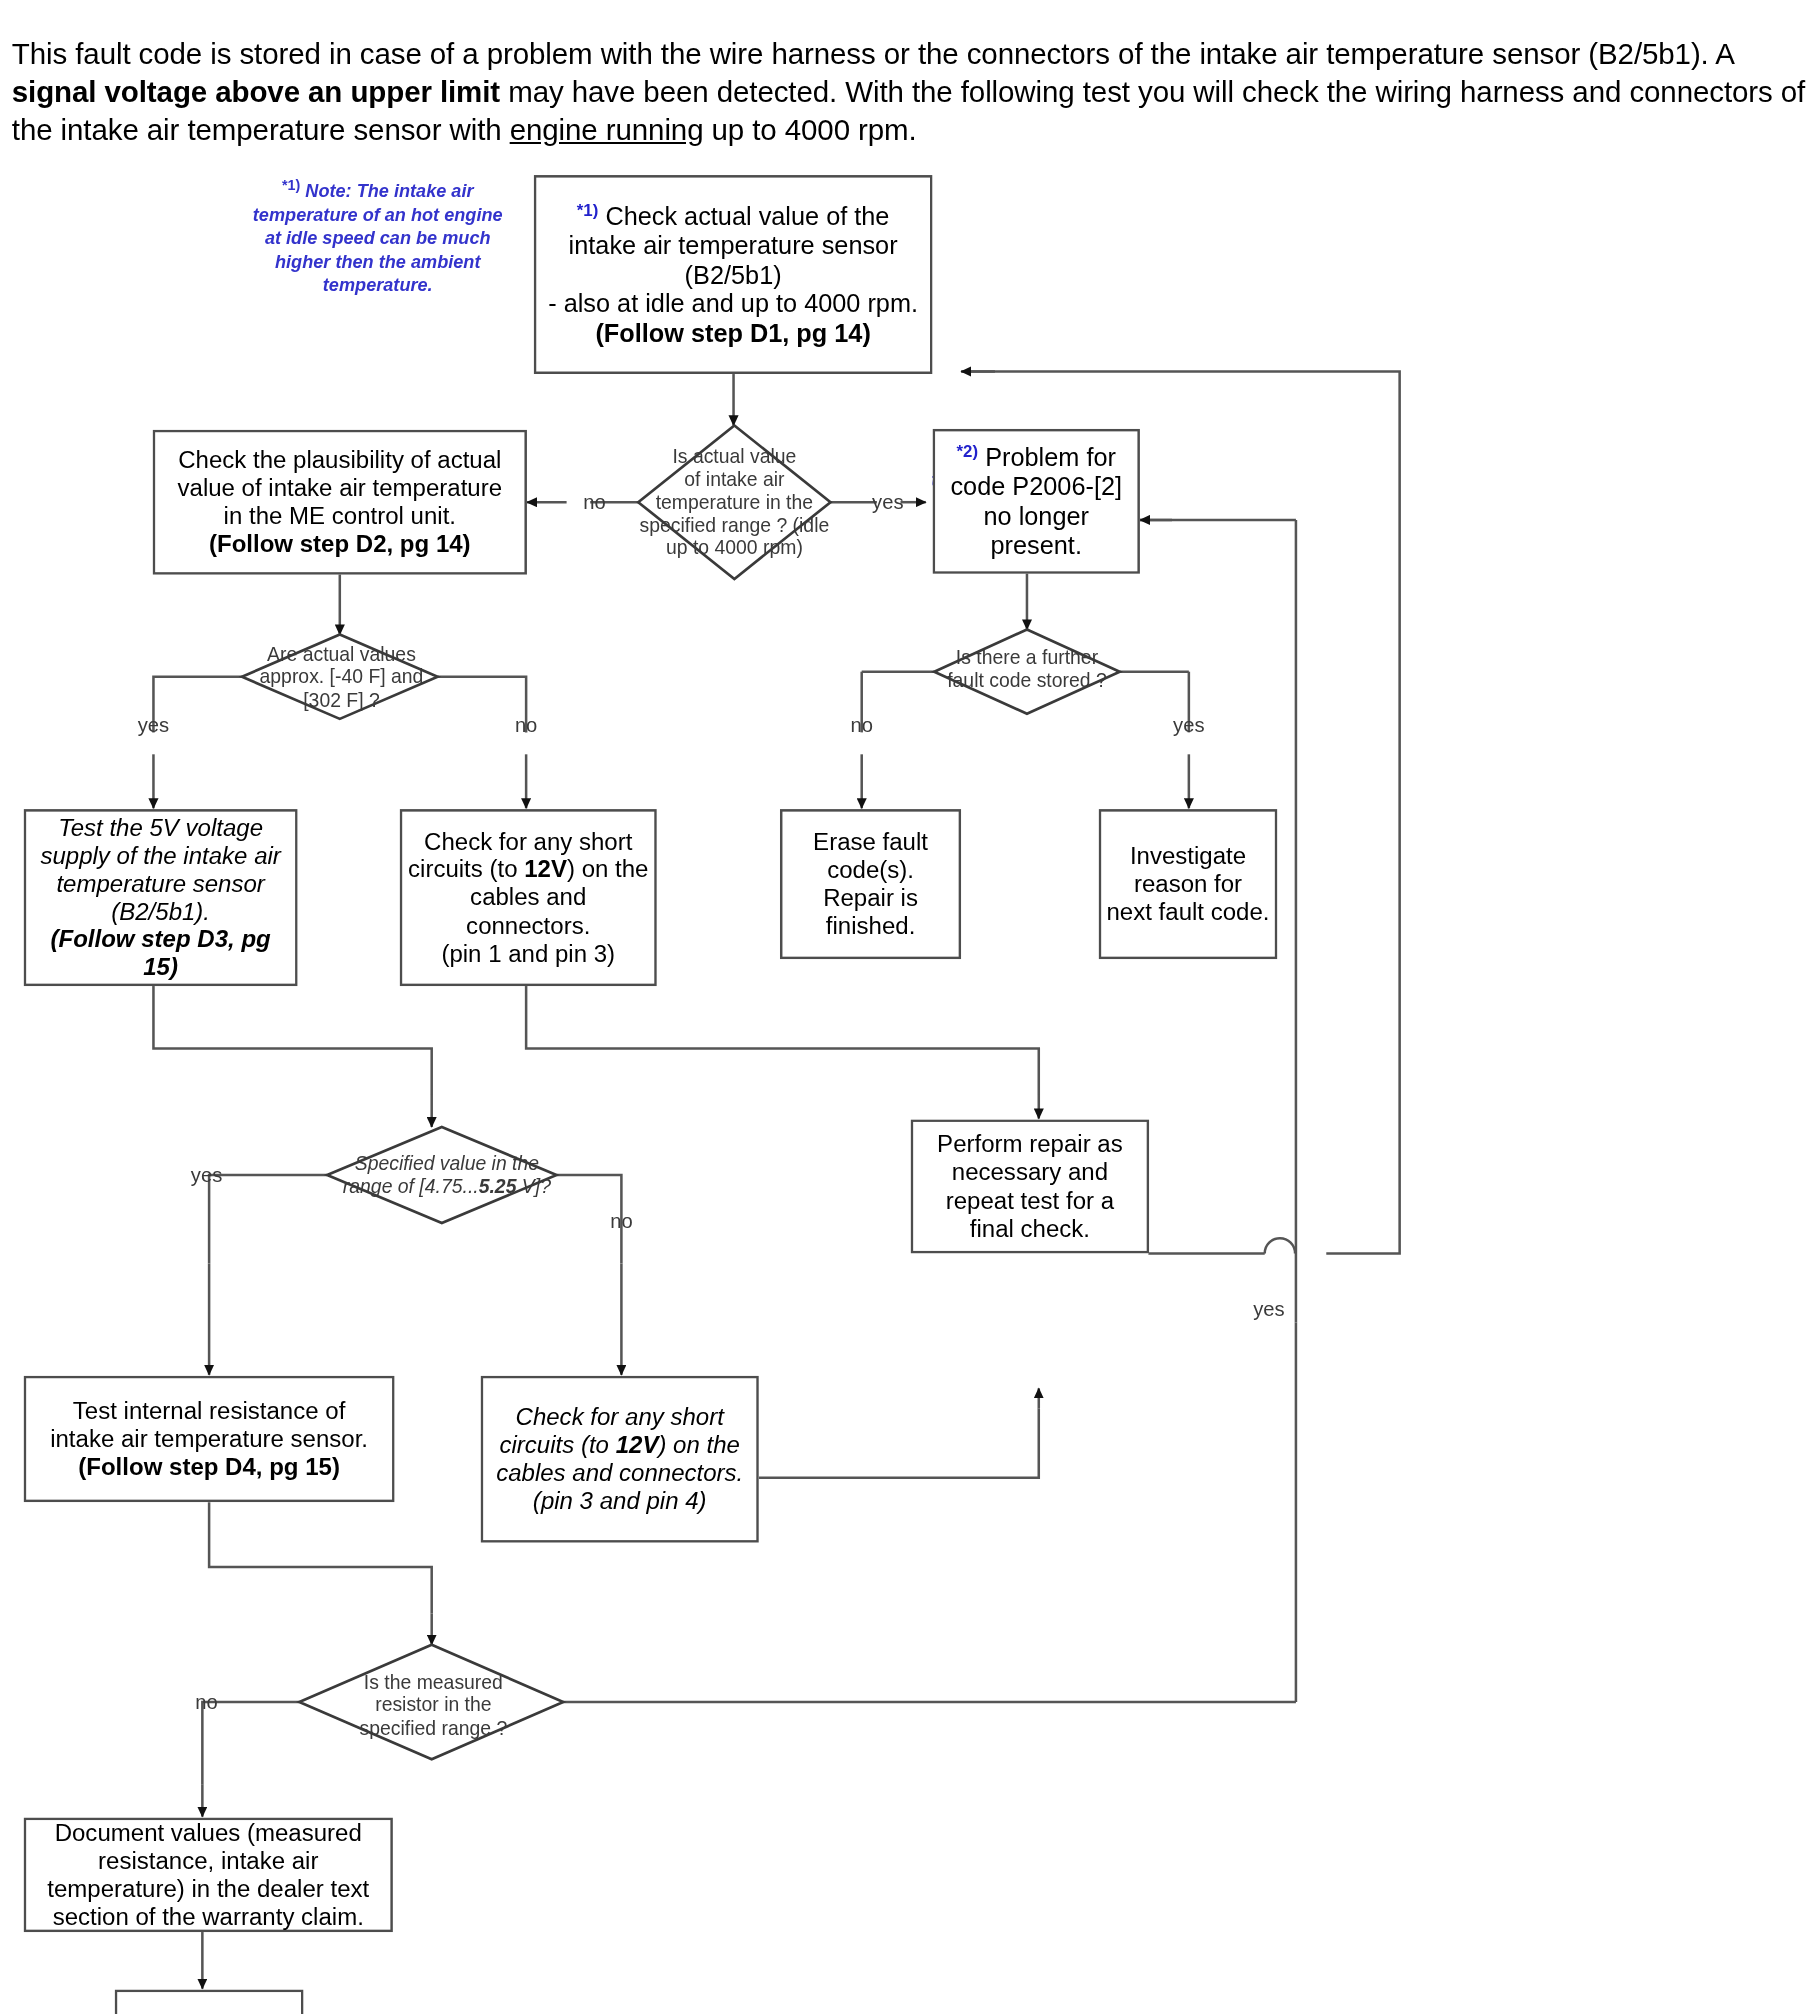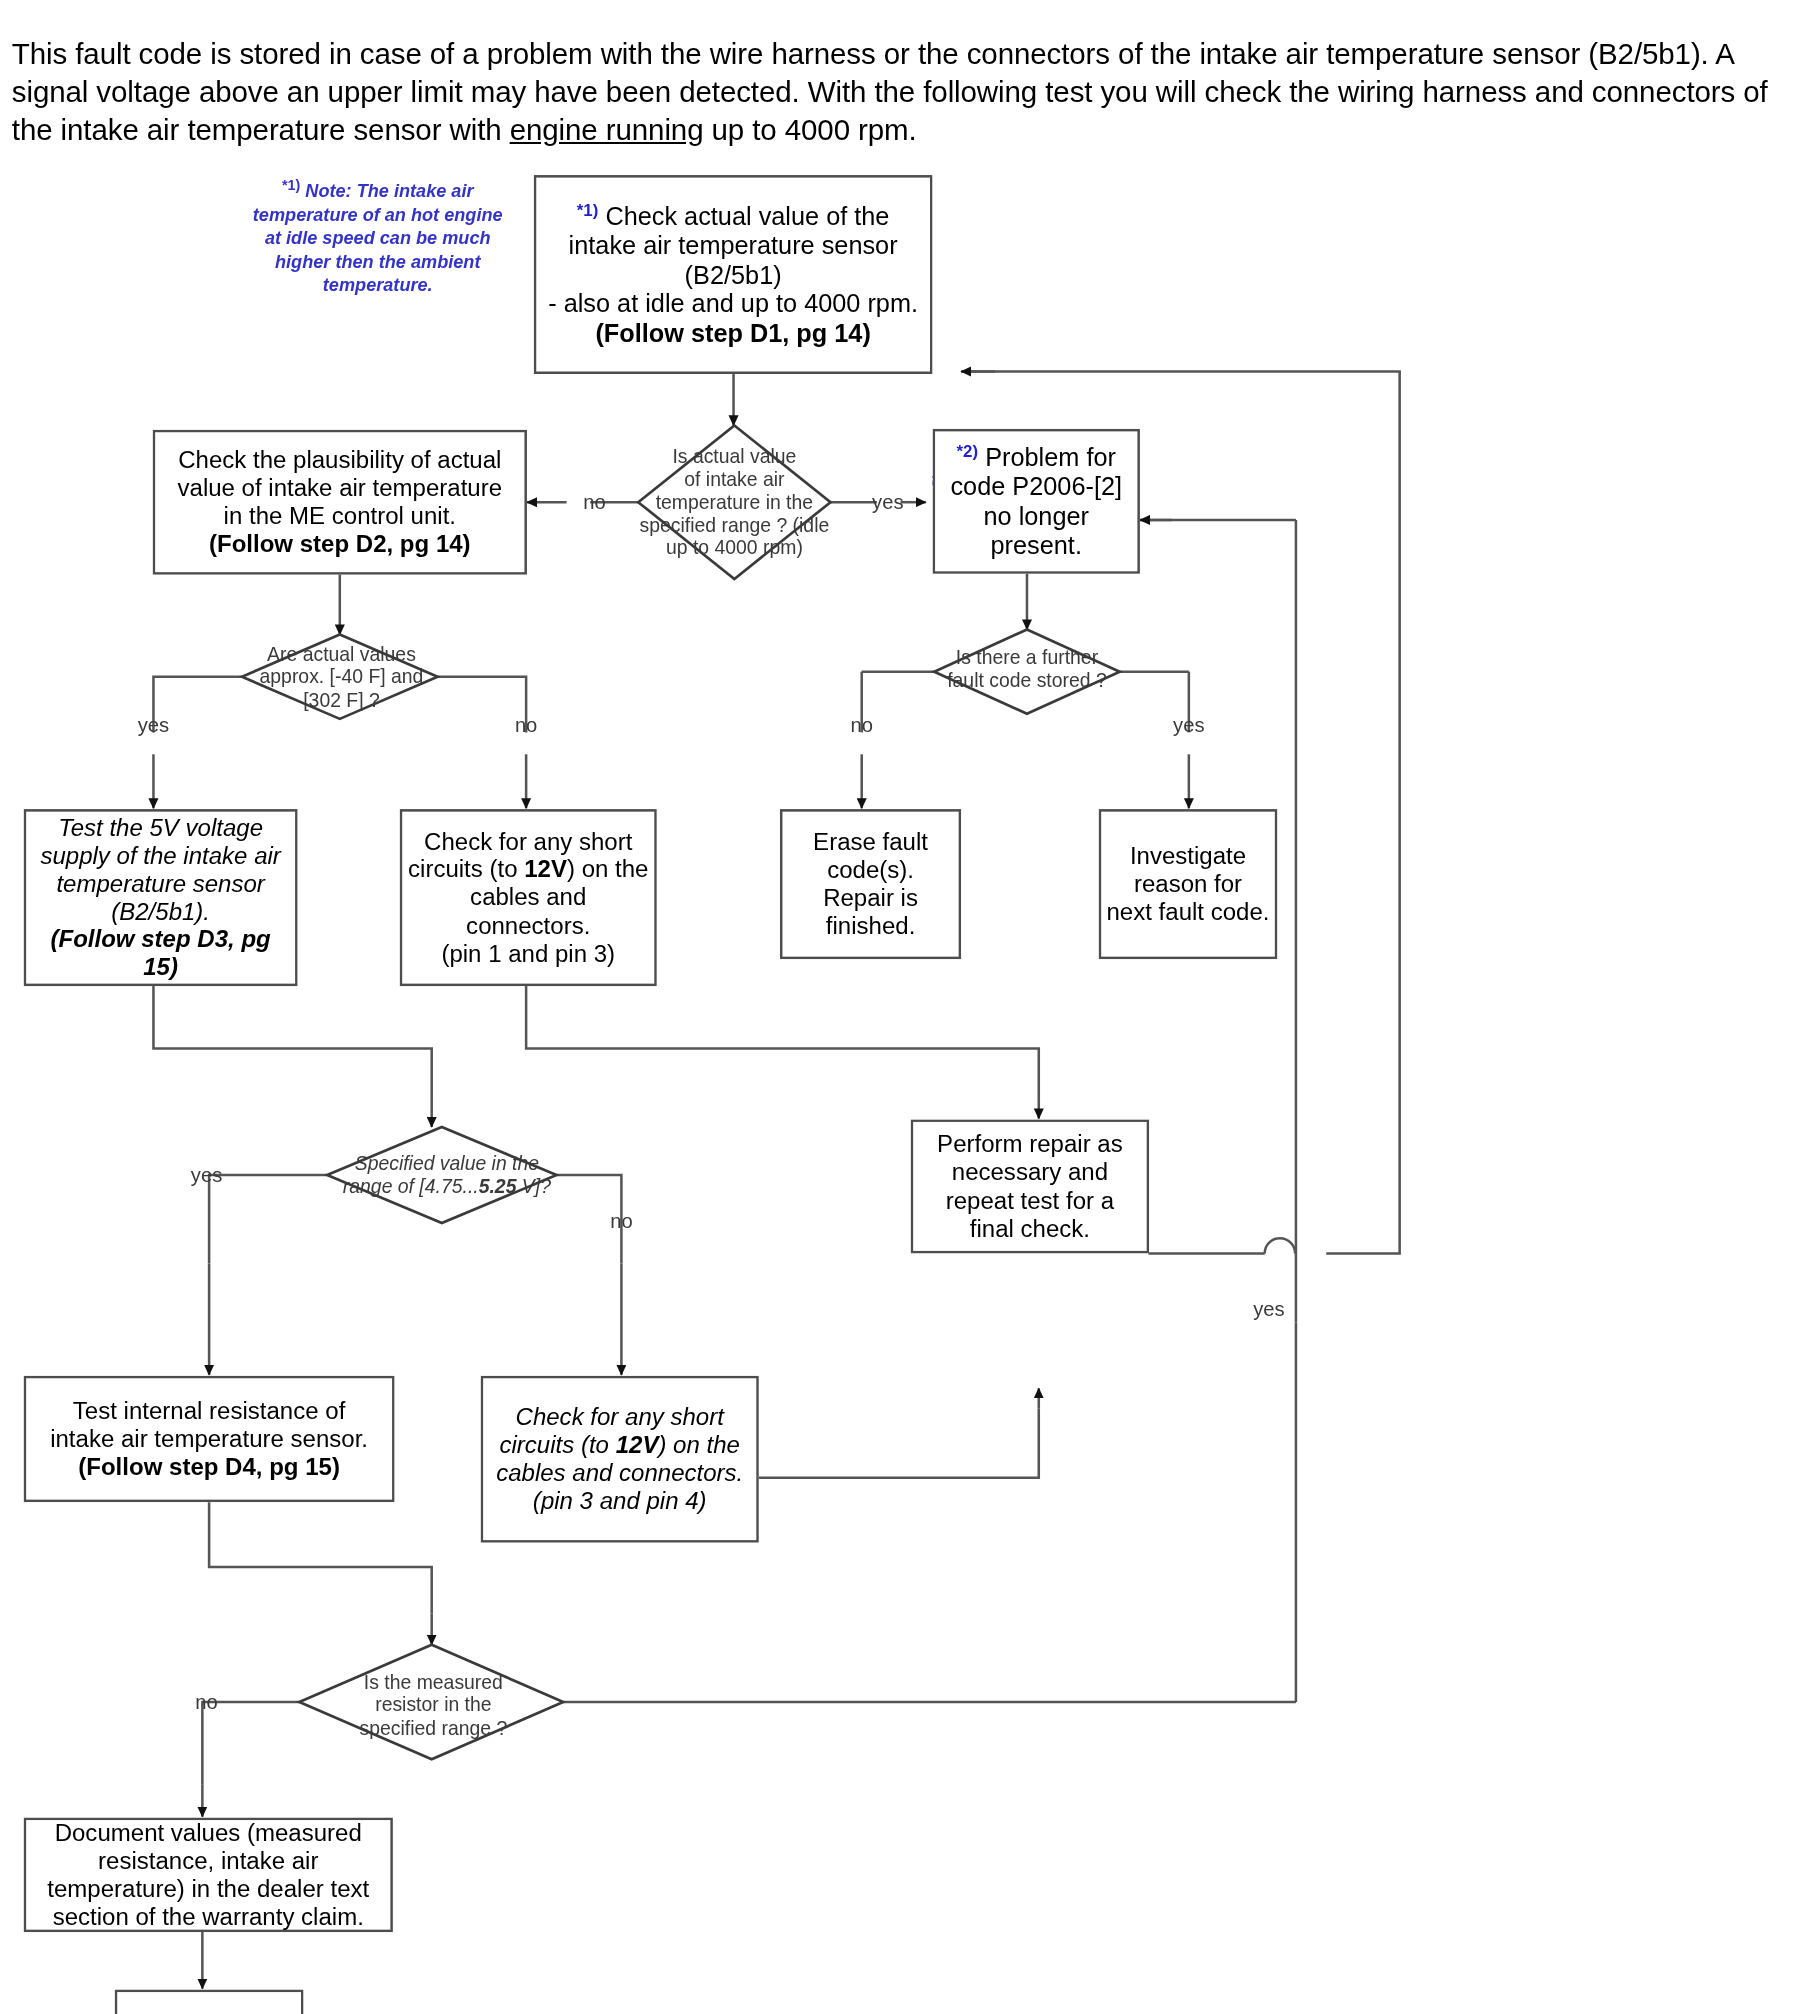--- a/index.html
+++ b/index.html
@@ -12,21 +12,21 @@
   #page{position:relative;width:1817px;height:2015px;background:#fff;overflow:hidden;}
 
   
   .intro{
     position:absolute;
     left:11.8px; top:5px; width:1795px;
     font-size:29.5px;
     line-height:1.30;
     letter-spacing:-0.1px;
   }
-  .intro b{font-weight:normal;}
+  .intro b{font-weight:bold;}
   .intro u{text-decoration:underline;}
 
   
   #chart{position:absolute;left:0;top:142px;width:1817px;height:1873px;}
 
   
   .nodeText{
     width:100%;height:100%;
     display:flex;align-items:center;justify-content:center;
     text-align:center;

